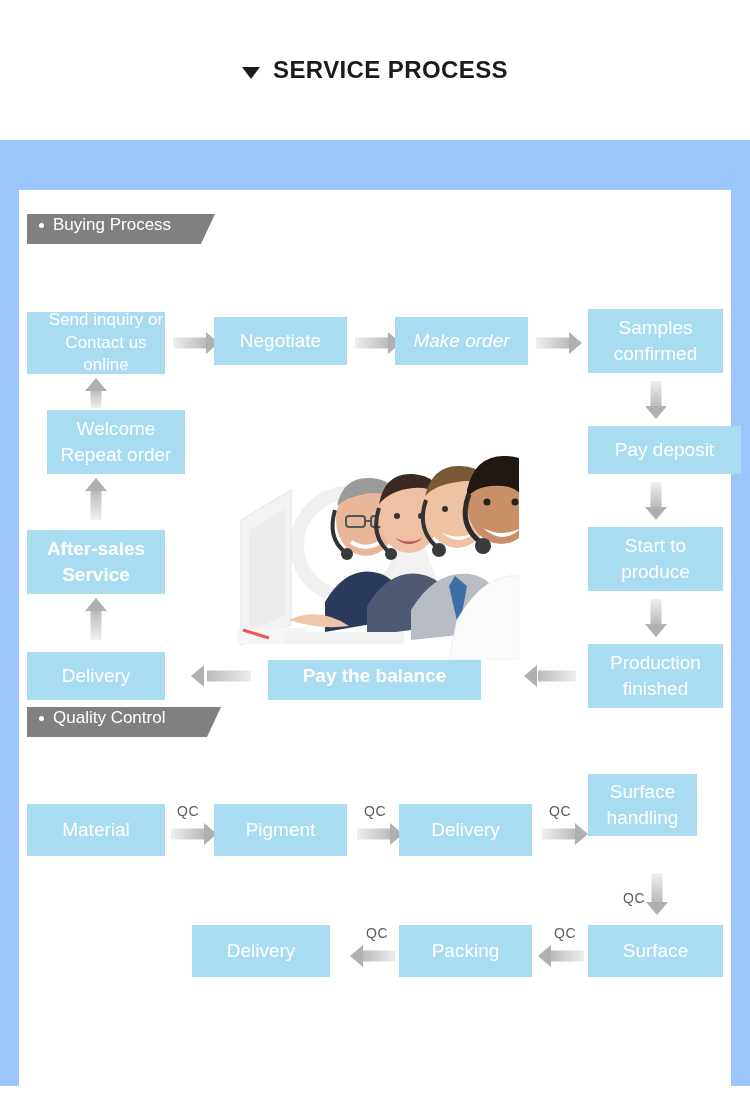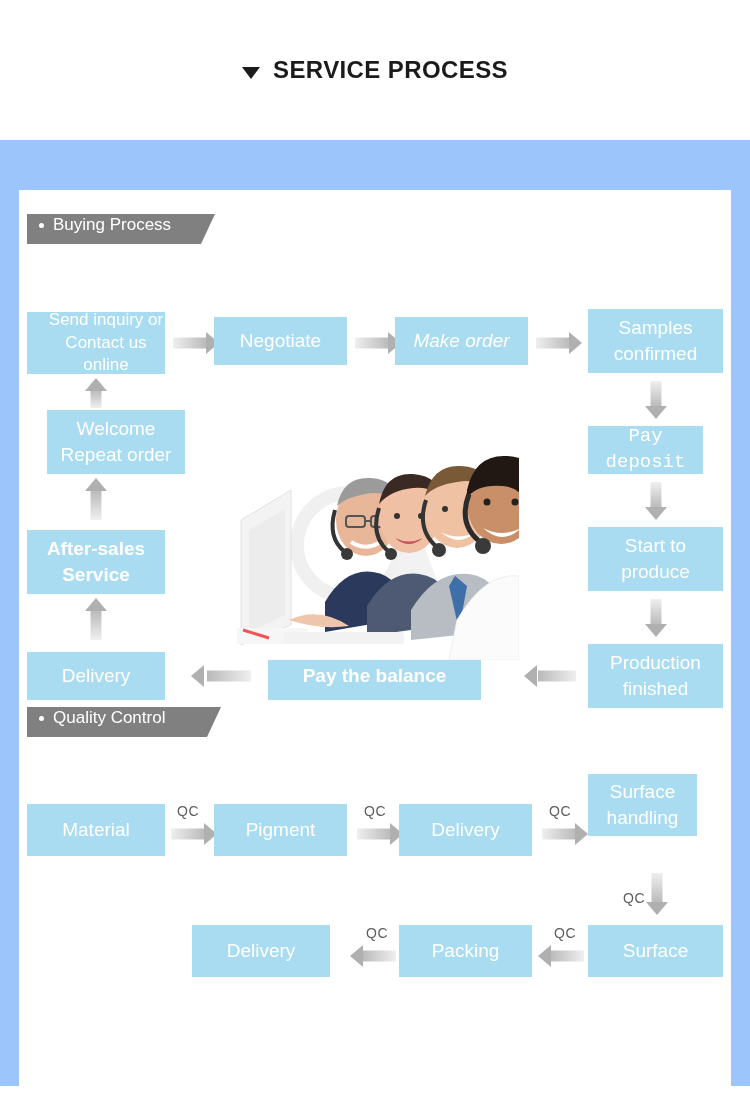--- a/index.html
+++ b/index.html
@@ -203,21 +203,21 @@
     </div>
 
     <div class="box" style="left:569px;top:119px;width:135px;height:64px;">Samples
 confirmed</div>
 
     <div class="arrow down" style="left:621px;top:191px;width:32px;height:38px;">
       <span class="shaft" style="height:26px;"></span>
       <span class="head"></span>
     </div>
 
-    <div class="box" style="left:569px;top:236px;width:115px;height:48px;font-family:Liberation Mono, monospace;">Pay deposit</div>
+    <div class="box" style="left:569px;top:236px;width:153px;height:48px;">Pay deposit</div>
 
     <div class="arrow down" style="left:621px;top:292px;width:32px;height:38px;">
       <span class="shaft" style="height:26px;"></span>
       <span class="head"></span>
     </div>
 
     <div class="box" style="left:569px;top:337px;width:135px;height:64px;">Start to
 produce</div>
 
     <div class="arrow down" style="left:621px;top:409px;width:32px;height:38px;">

